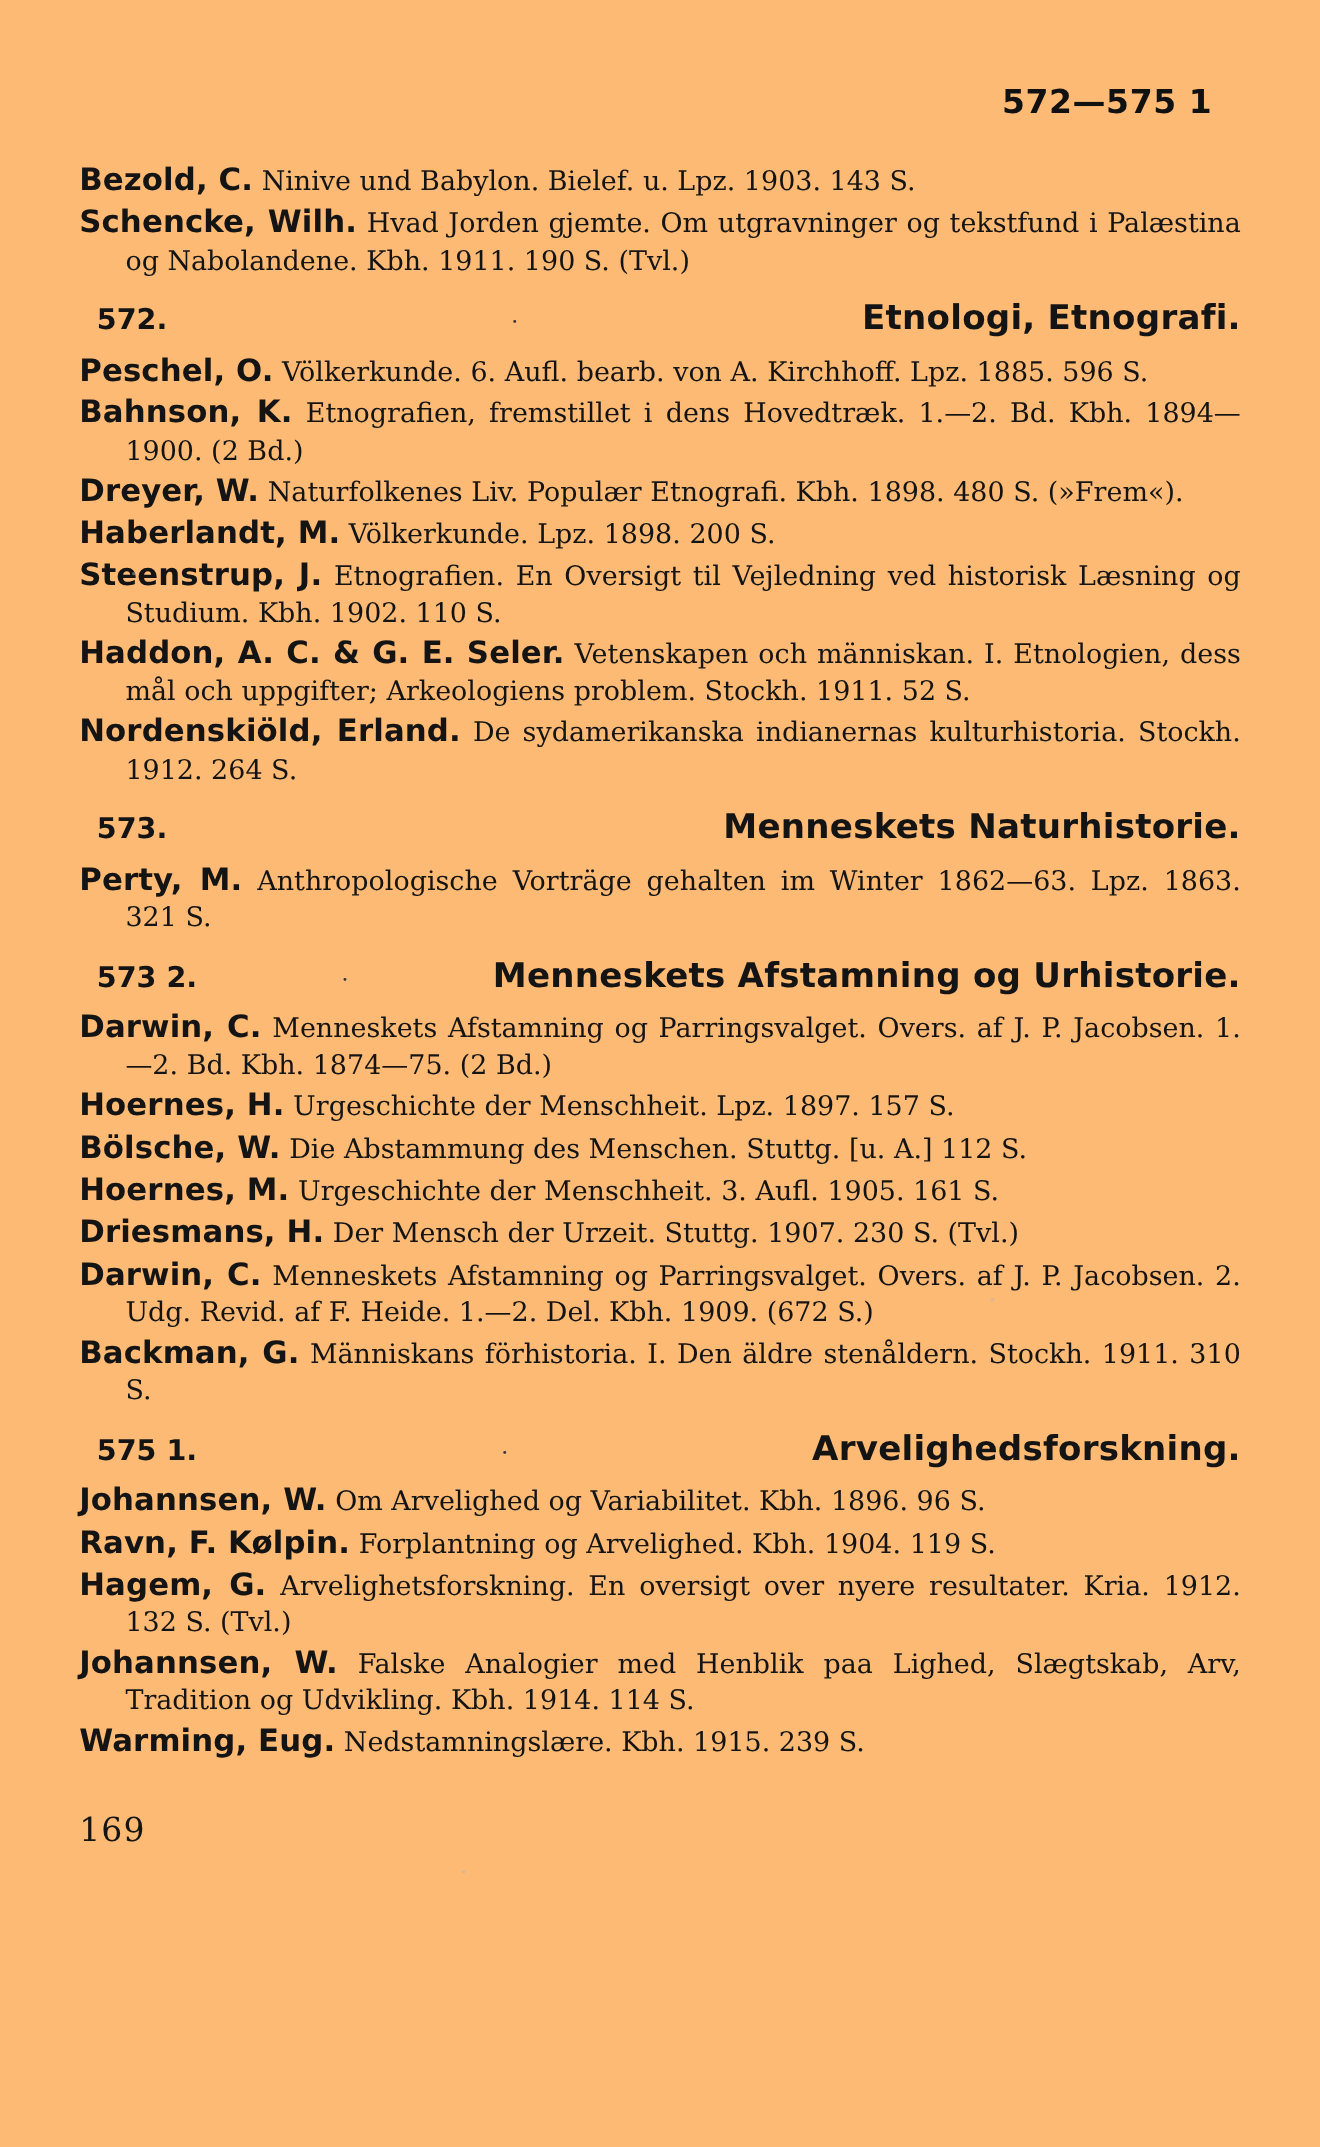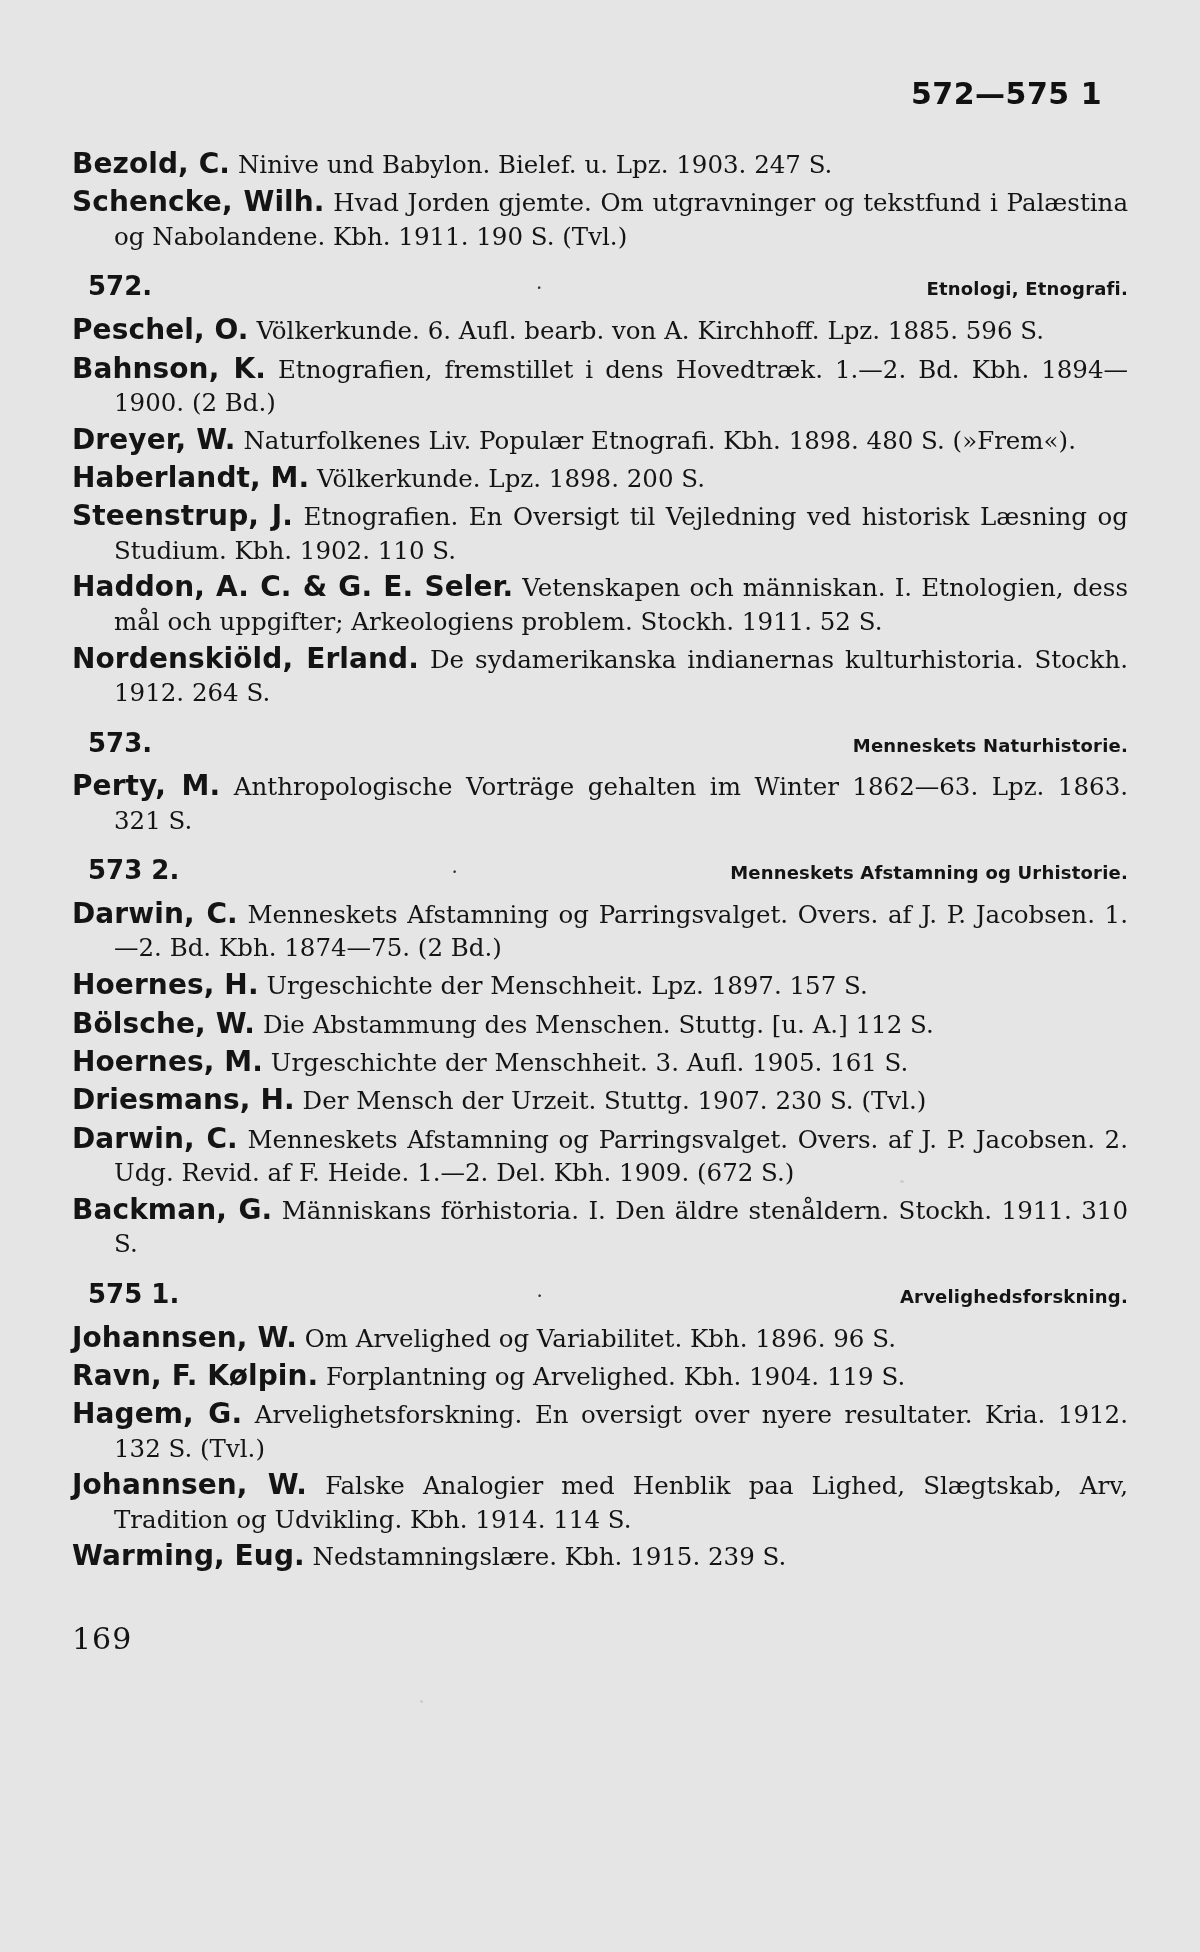--- a/index.html
+++ b/index.html
@@ -12,21 +12,21 @@
     min-height: 1952px;
     font-family: "DejaVu Serif", serif;
     color: #141414;
   }
   .page {
     position: relative;
     width: 1200px;
     min-height: 1952px;
     box-sizing: border-box;
     padding: 60px 72px 40px 72px;
-    background: #e5e5e5;
+    background: #fdba74;
   }
   .running-head {
     text-align: right;
     font-family: "DejaVu Sans", sans-serif;
     font-weight: bold;
     font-size: 30px;
     letter-spacing: 0.5px;
     margin: 16px 26px 34px 0;
     color: #111;
   }
@@ -59,21 +59,21 @@
     text-indent: 0;
   }
   .section .num {
     font-family: "DejaVu Sans", sans-serif;
     font-weight: bold;
     font-size: 26px;
   }
   .section .ttl {
     font-family: "DejaVu Sans", sans-serif;
     font-weight: bold;
-    font-size: 18px;
+    font-size: 31px;
     letter-spacing: 0.2px;
   }
   .section .dot {
     flex: 1;
     text-align: center;
     color: #333;
     font-size: 20px;
     line-height: 1;
   }
   .folio {
@@ -90,21 +90,21 @@
   }
 </style>
 </head>
 <body>
 
 <div class="page">
 
   <div class="running-head">572—575 1</div>
 
   <div class="entries" id="entries">
-      <p class="entry"><span class="au">Bezold, C.</span> <span class="tx">Ninive und Babylon. Bielef. u. Lpz. 1903. 247 S.</span></p>
+      <p class="entry"><span class="au">Bezold, C.</span> <span class="tx">Ninive und Babylon. Bielef. u. Lpz. 1903. 143 S.</span></p>
       <p class="entry"><span class="au">Schencke, Wilh.</span> <span class="tx">Hvad Jorden gjemte. Om utgravninger og tekstfund i Palæstina og Nabolandene. Kbh. 1911. 190 S. (Tvl.)</span></p>
       <div class="entry section">
         <span class="num">572.</span>
         <span class="dot">·</span>
         <span class="ttl">Etnologi, Etnografi.</span>
       </div>
       <p class="entry"><span class="au">Peschel, O.</span> <span class="tx">Völkerkunde. 6. Aufl. bearb. von A. Kirchhoff. Lpz. 1885. 596 S.</span></p>
       <p class="entry"><span class="au">Bahnson, K.</span> <span class="tx">Etnografien, fremstillet i dens Hovedtræk. 1.—2. Bd. Kbh. 1894—1900. (2 Bd.)</span></p>
       <p class="entry"><span class="au">Dreyer, W.</span> <span class="tx">Naturfolkenes Liv. Populær Etnografi. Kbh. 1898. 480 S. (»Frem«).</span></p>
       <p class="entry"><span class="au">Haberlandt, M.</span> <span class="tx">Völkerkunde. Lpz. 1898. 200 S.</span></p>

